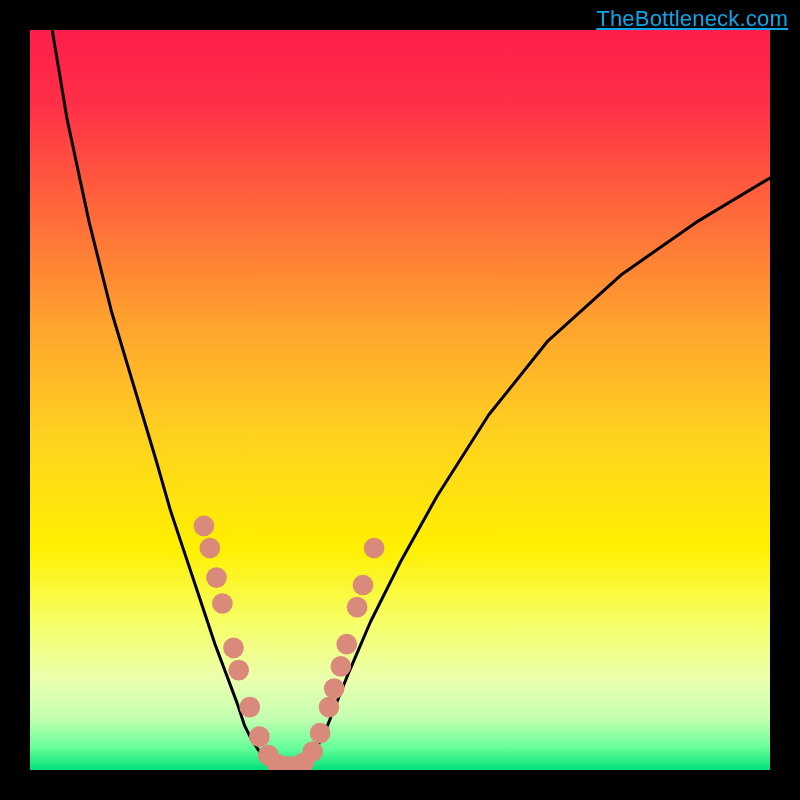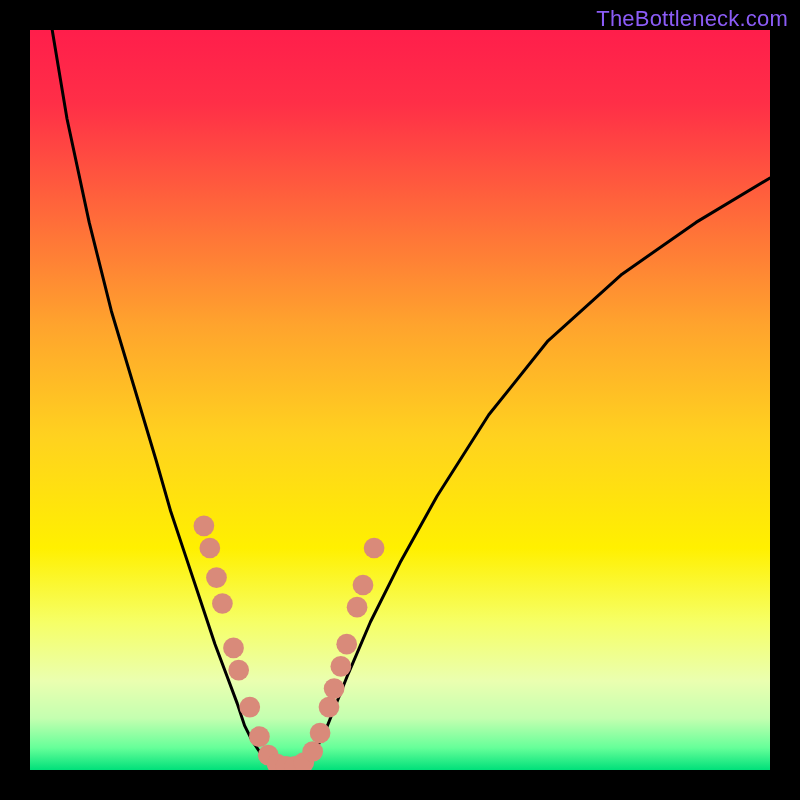--- a/index.html
+++ b/index.html
@@ -23,24 +23,25 @@
     top: 30px;
     left: 30px;
     width: 740px;
     height: 740px;
     overflow: hidden;
   }
   .watermark {
     position: absolute;
     top: 6px;
     right: 12px;
-    color: #8b5cf6;
+    color: #0ea5e9;
     font-size: 22px;
     font-weight: 500;
     letter-spacing: 0.2px;
+    text-decoration: underline;
   }
   svg {
     position: absolute;
     inset: 0;
   }
 </style>
 </head>
 <body>
 
 <div class="frame">

